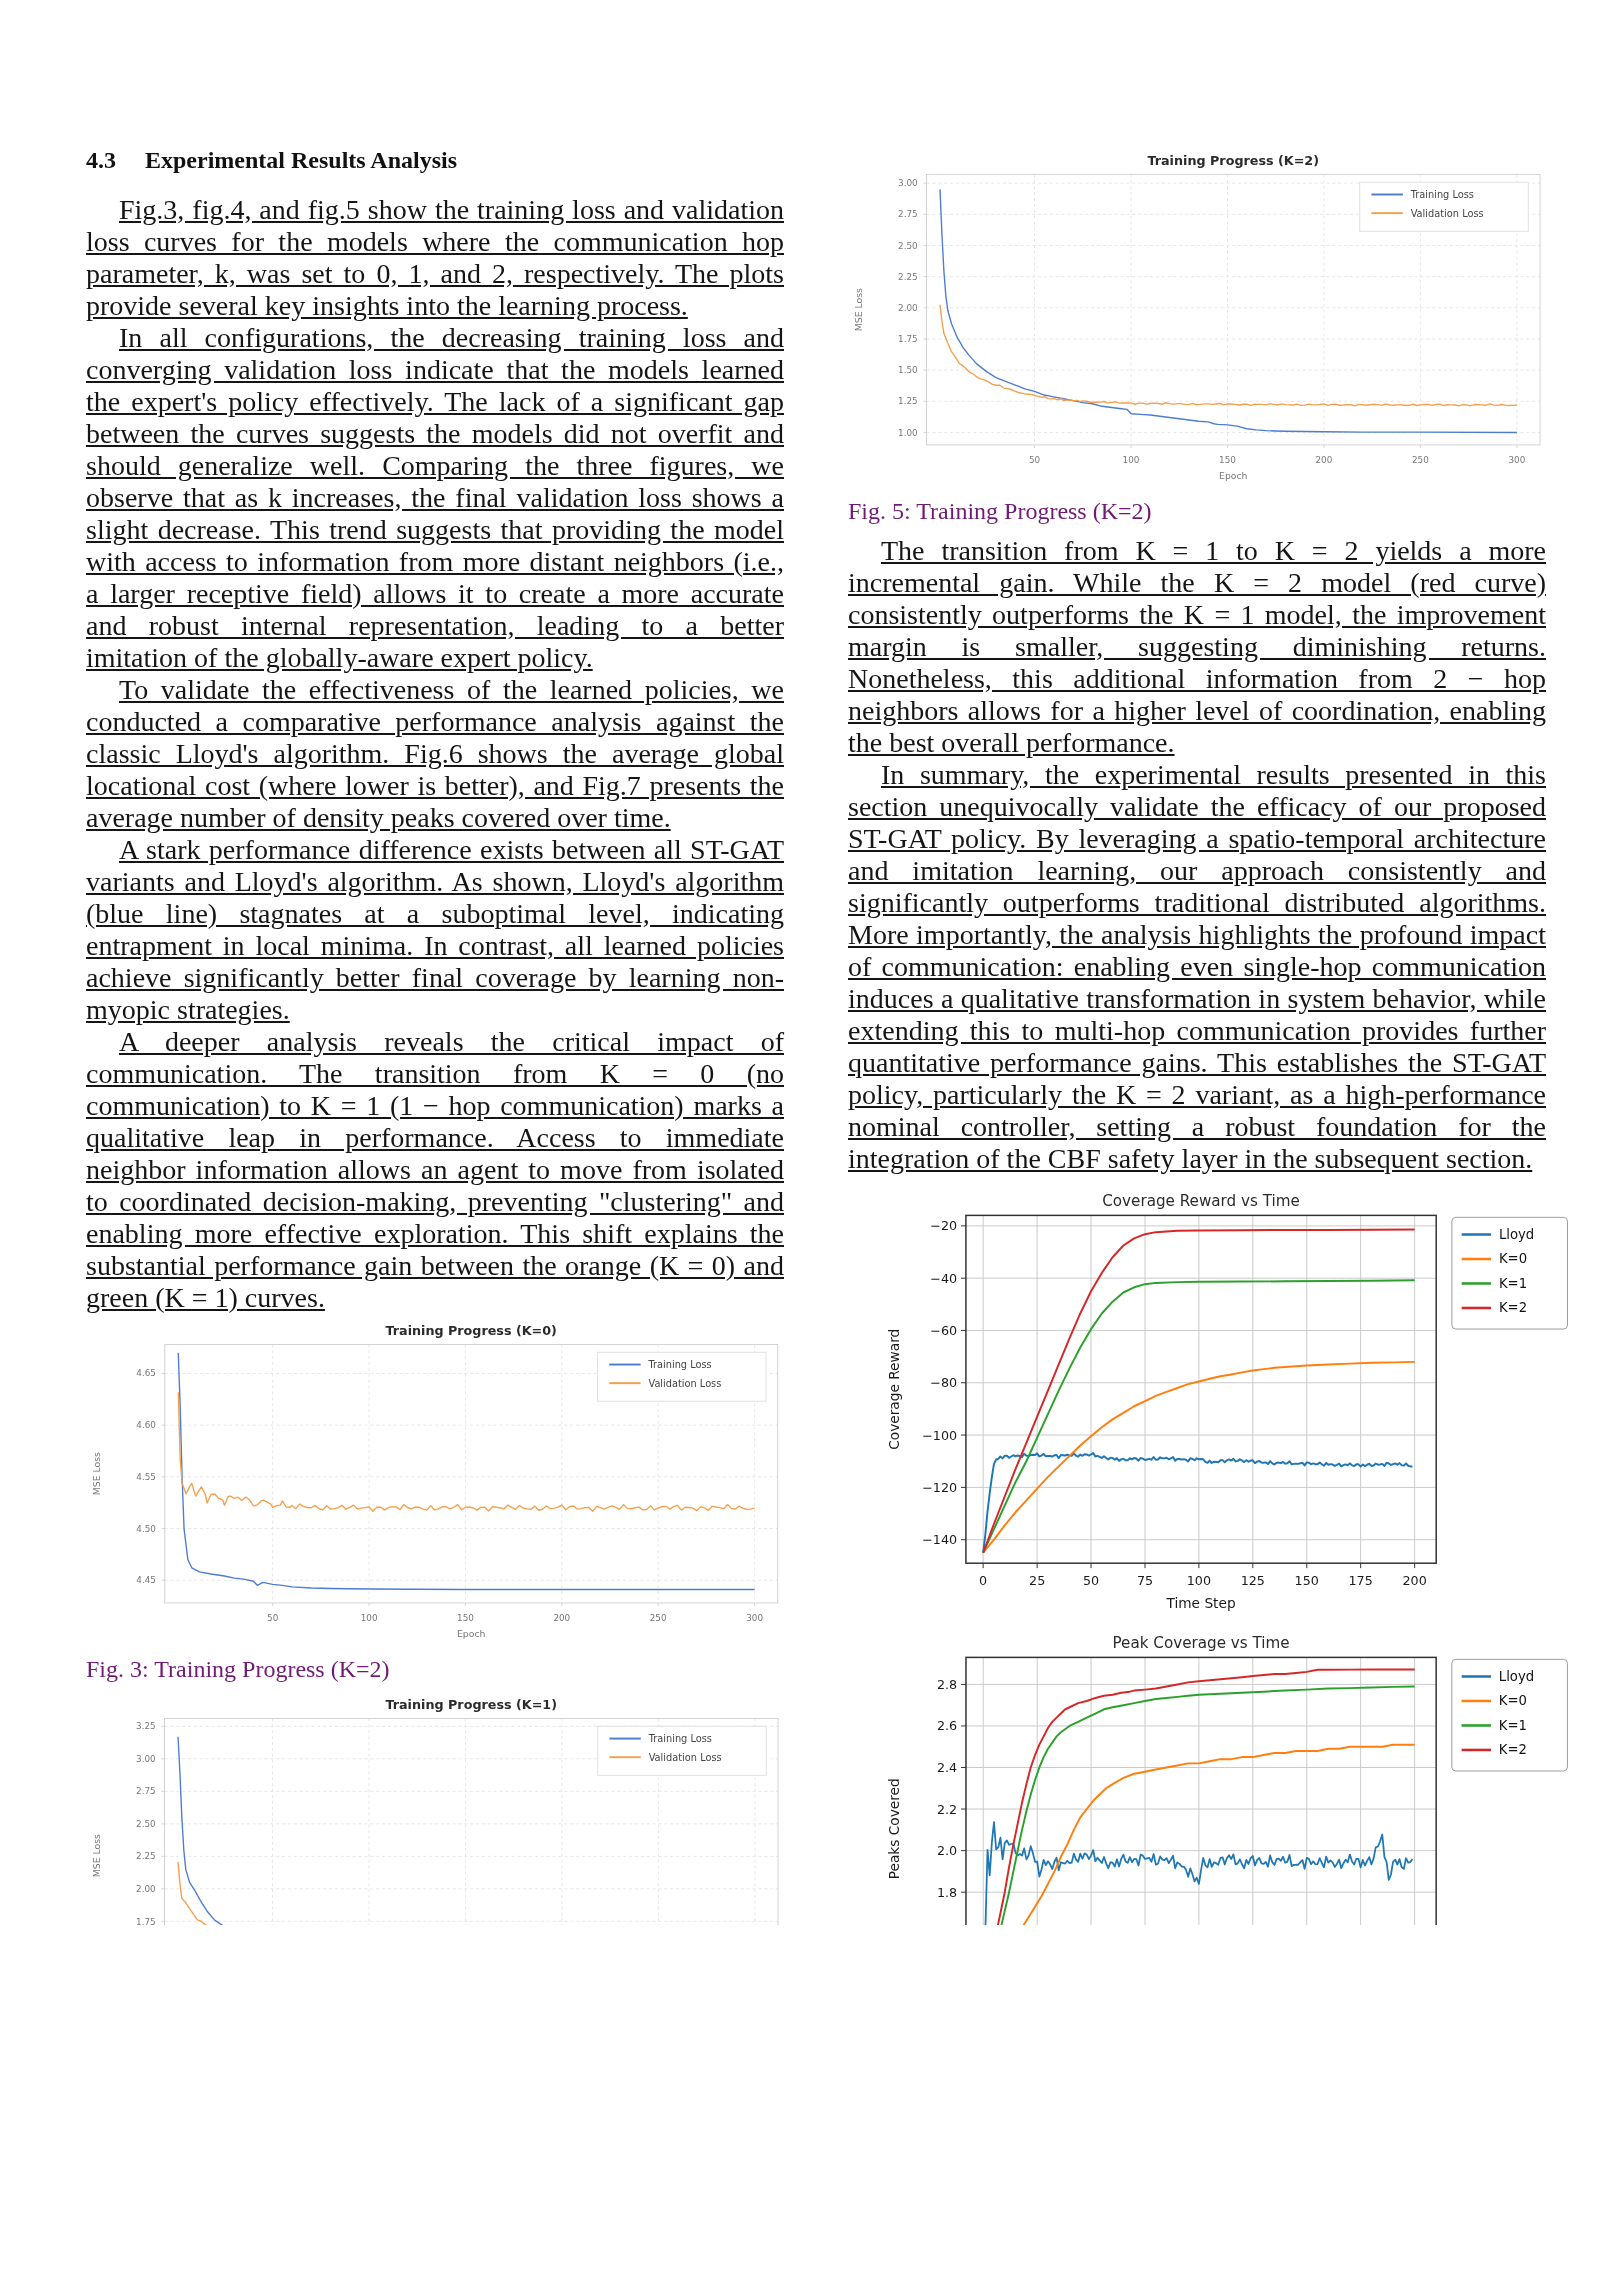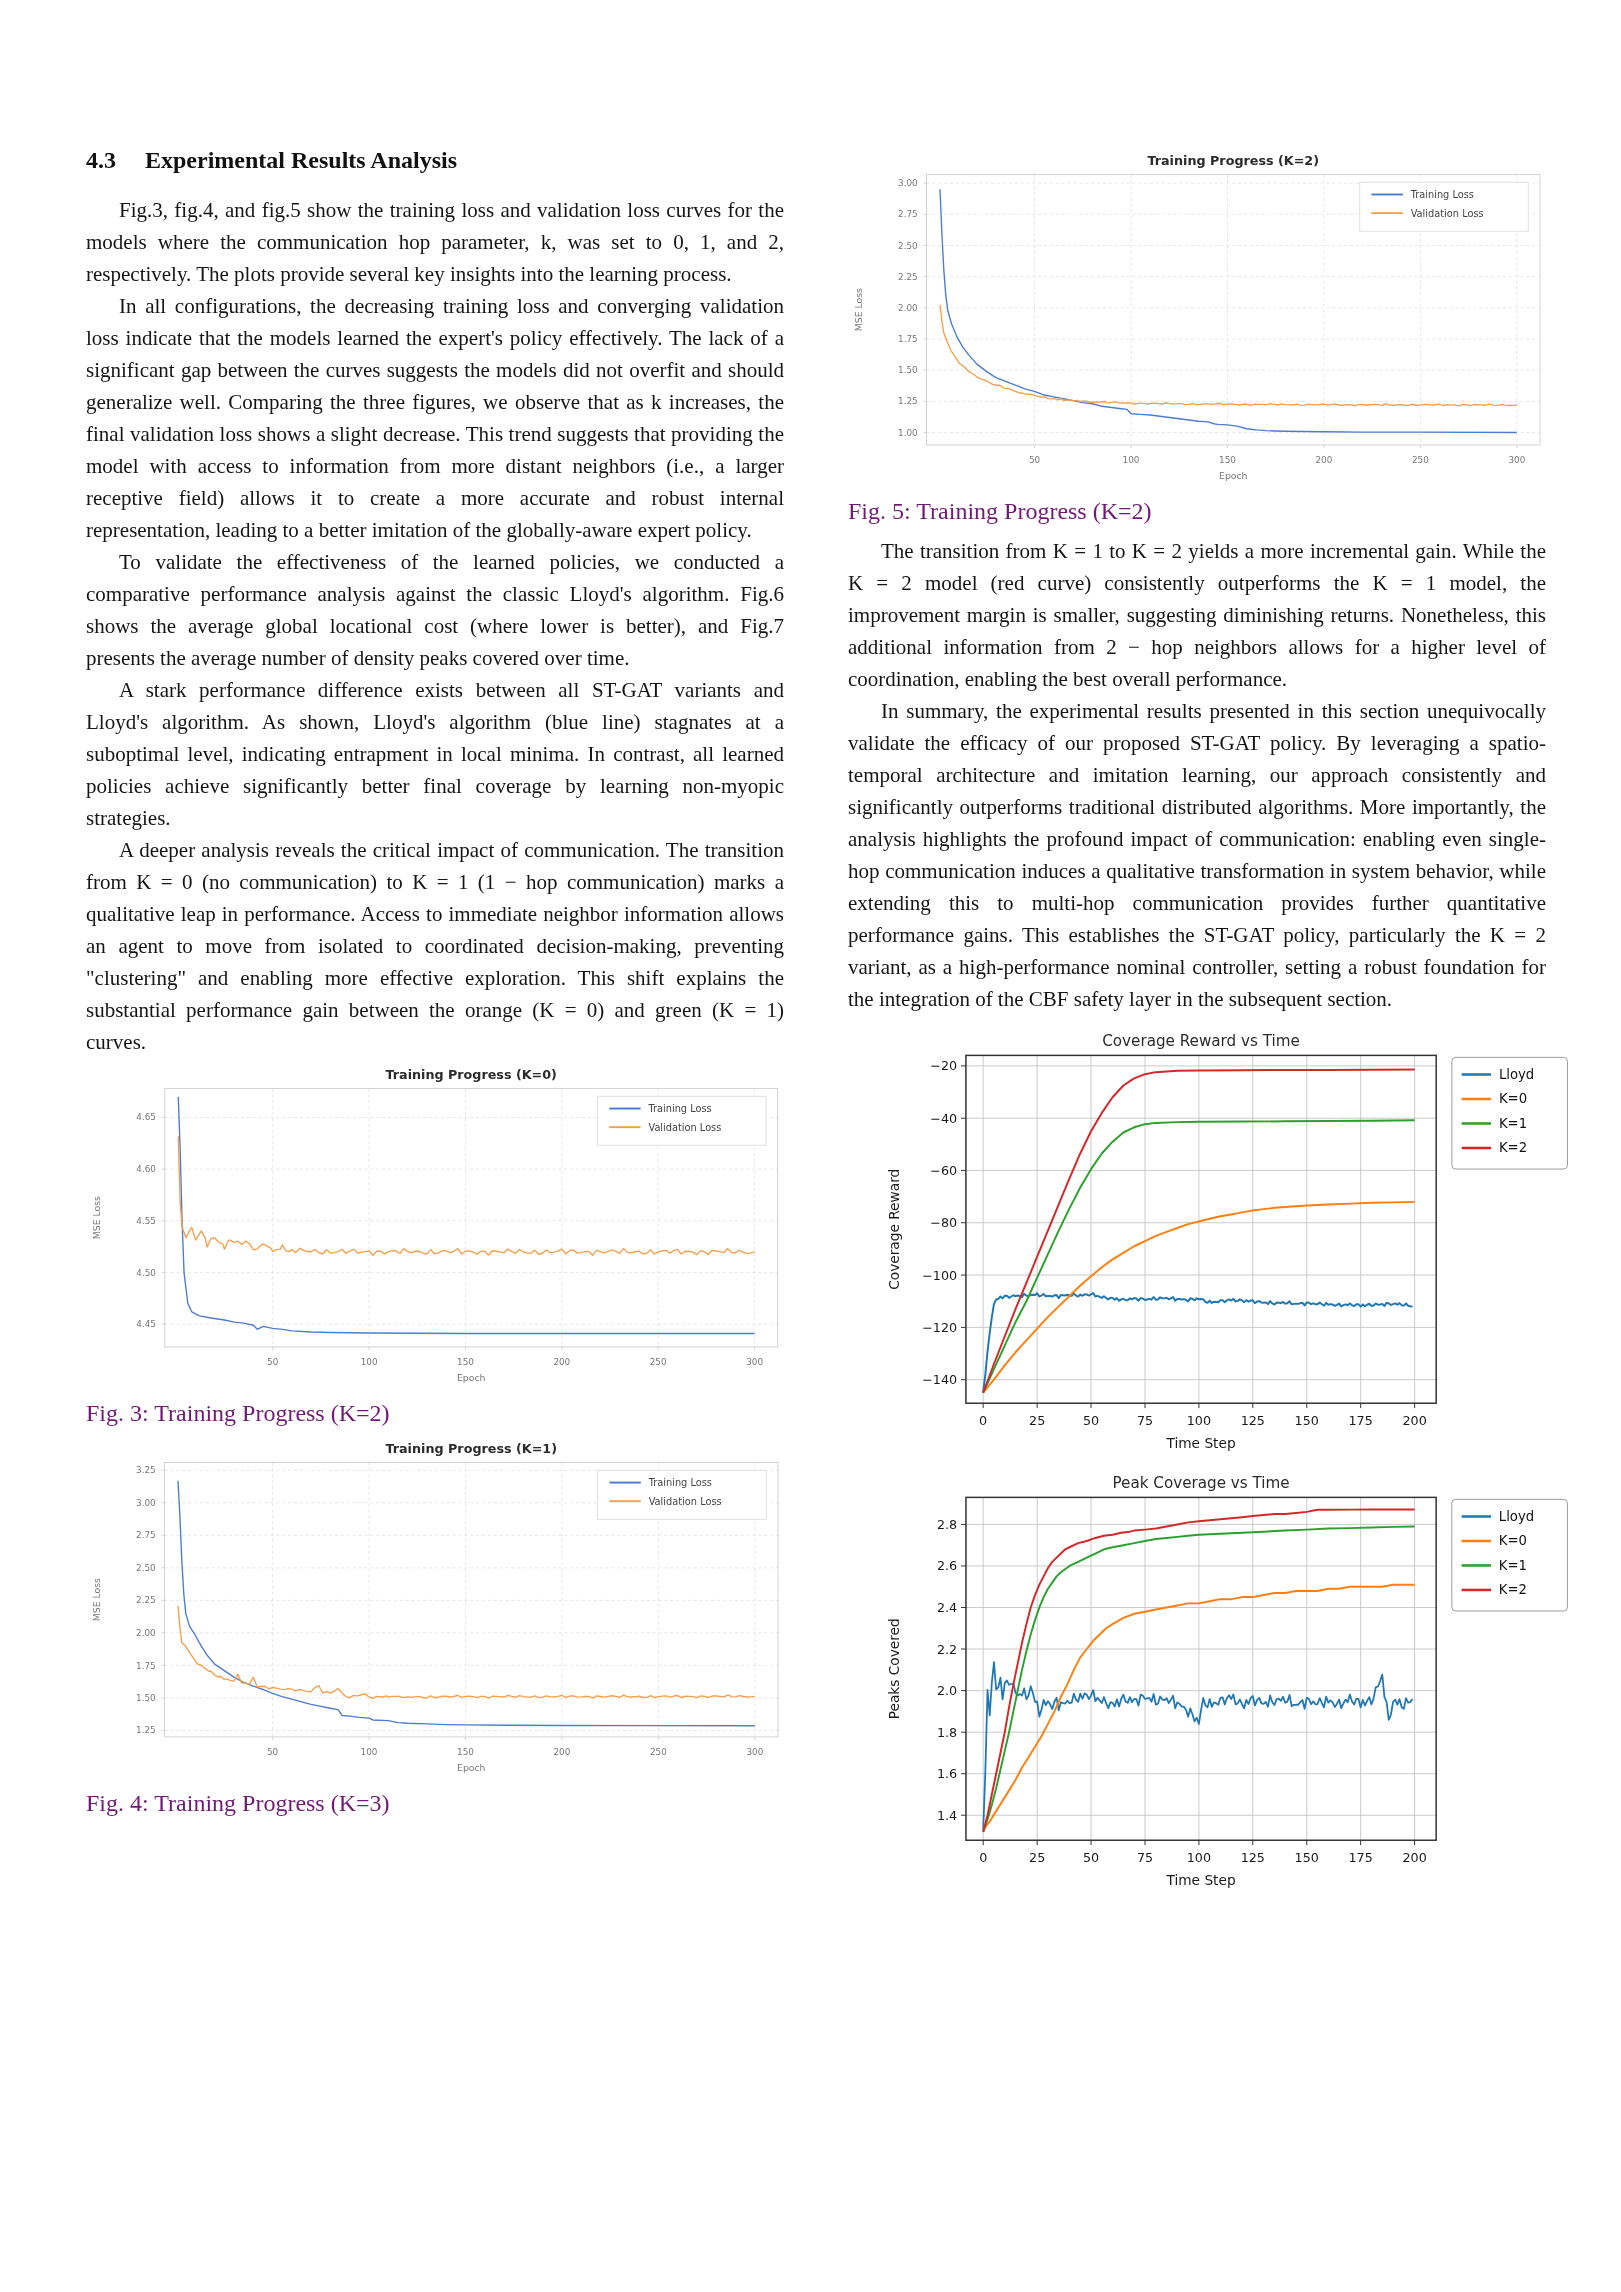--- a/index.html
+++ b/index.html
@@ -2,21 +2,21 @@
 <html><head>
 <meta charset="utf-8">
 <style>
   html,body{margin:0;padding:0;background:#ffffff;}
   .page{position:relative;width:1621px;height:1925px;background:#ffffff;
         font-family:"Liberation Serif",serif;color:#151515;overflow:hidden;}
   .col-left{position:absolute;left:86px;top:147px;width:698px;}
   .col-right{position:absolute;left:848px;top:145px;width:698px;}
   .heading{font-size:24px;font-weight:bold;margin:0 0 19.6px 0;color:#111;}
   .heading .h-num{margin-right:29px;}
-  p.body{font-size:21px;line-height:32px;text-align:justify;margin:0;text-indent:33px;}
+  p.body{font-size:28px;line-height:32px;text-align:justify;margin:0;text-indent:33px;text-decoration:underline;}
   figure{margin:0;padding:0;}
   .figcap{font-size:24px;text-align:left;margin:7.8px 0 9.8px 0;color:#701a75;}
   .chart-host{line-height:0;}
   .fig-block{margin-top:5.9px;}
   .pageno{position:absolute;top:2221px;left:0;width:1621px;text-align:center;
           font-size:18px;color:#0369a1;}
 </style>
 </head>
 <body>
 

